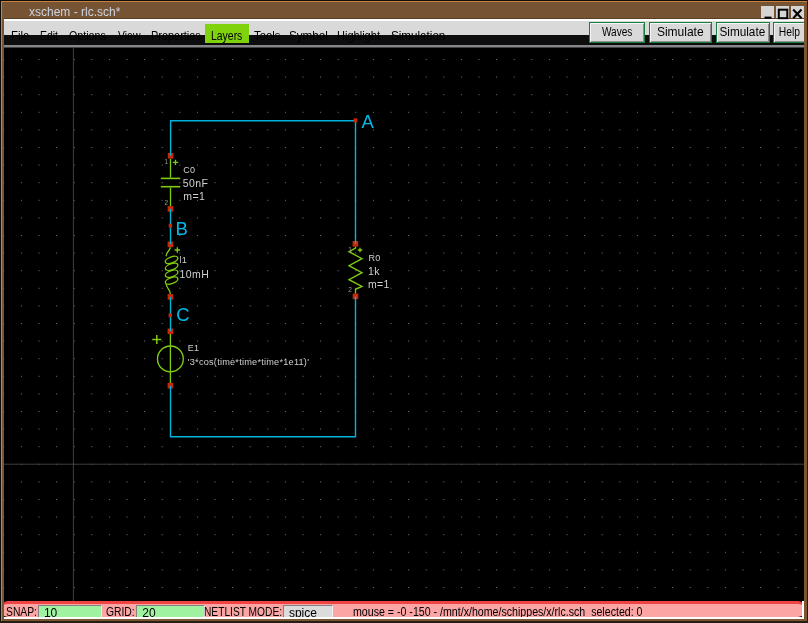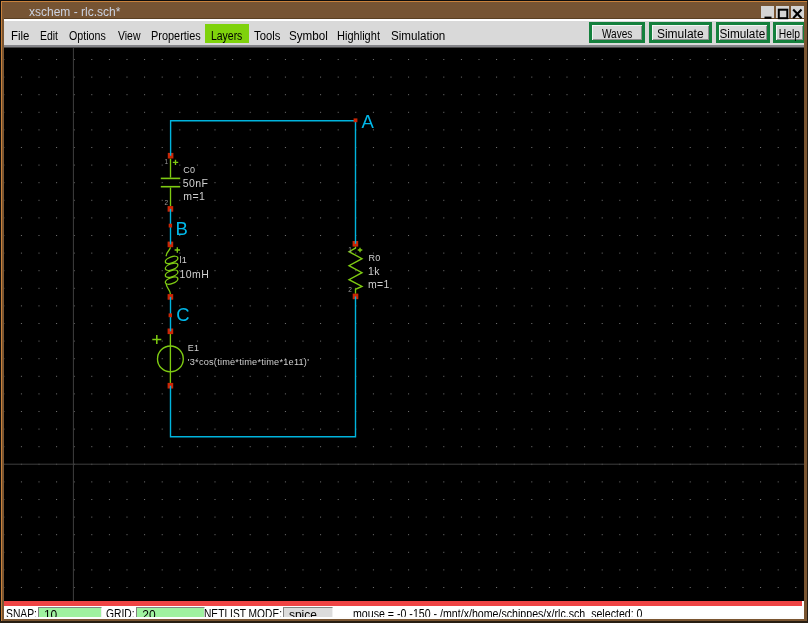--- a/index.html
+++ b/index.html
@@ -14,30 +14,30 @@
   #frame-right-dark{position:absolute;left:807px;top:0;width:1px;height:623px;background:#241c12;}
   #frame-bottom{position:absolute;left:2px;top:619px;width:805px;height:2px;background:#7a5531;}
   #frame-bottom-dark{position:absolute;left:0;top:621px;width:808px;height:2px;background:#271e13;}
   
   #title{position:absolute;left:2px;top:2px;width:802px;height:16px;background:#765433;}
   #titleshadow{position:absolute;left:2px;top:18px;width:804px;height:1px;background:#5a4023;}
   #menuhl{position:absolute;left:2px;top:19px;width:802px;height:2px;background:#ffffff;}
   #title .txt{position:absolute;left:27px;top:2.5px;font-size:12px;color:#ccd3e2;white-space:pre;}
   .wbtn{position:absolute;top:6px;width:13px;height:12.2px;background:#d4d4d4;}
   
-  #menubar{position:absolute;left:2px;top:21px;width:802px;height:27px;background:#d9d9d9;}
+  #menubar{position:absolute;left:2px;top:21px;width:802px;height:14px;background:#d9d9d9;}
   #menubar .shadow{position:absolute;left:0;top:24px;width:802px;height:3px;background:#85858a;border-bottom:1px solid #444;}
   .mi{position:absolute;top:8px;font-size:12px;color:#000;transform-origin:0 0;white-space:pre;}
   #layersbg{position:absolute;left:202.7px;top:3.4px;width:44px;height:18.3px;background:#7fd20c;}
-  .tbtn{position:absolute;top:1.3px;height:21px;background:#d9d9d9;border:3px solid #15803d;box-shadow:inset 1px 1px 0 #f5f5f5, inset -1px -1px 0 #909090;color:#000;font-size:12px;text-align:center;line-height:19px;}
+  .tbtn{position:absolute;top:1.3px;height:21px;background:#d9d9d9;border:1px solid #15803d;box-shadow:inset 1px 1px 0 #f5f5f5, inset -1px -1px 0 #909090;color:#000;font-size:12px;text-align:center;line-height:19px;}
   .tbtn span{display:inline-block;transform-origin:center;white-space:pre;}
   
   #canvas{position:absolute;left:4px;top:48px;width:800px;height:553px;background:#000;}
   
-  #status{position:absolute;left:2px;top:601px;width:802px;height:16px;background:#ffffff;border-top:5px solid #ef4444;}
+  #status{position:absolute;left:2px;top:601px;width:802px;height:16px;background:#fca5a5;border-top:3px solid #ef4444;border-radius:6px;}
   #statwhite{position:absolute;left:2px;top:617px;width:802px;height:2px;background:#fdfdfd;}
   .st{position:absolute;top:1px;font-size:12px;color:#000;transform-origin:0 0;white-space:pre;}
   .entry{position:absolute;top:1px;height:13px;border:1px solid #828282;border-bottom-color:#f0f0f0;border-right-color:#f0f0f0;font-size:12px;color:#000;padding:0 5px;white-space:pre;}
 </style>
 </head>
 <body>
 <div id="win">
 
   <div id="title">
     <div class="txt">xschem - rlc.sch*</div>

